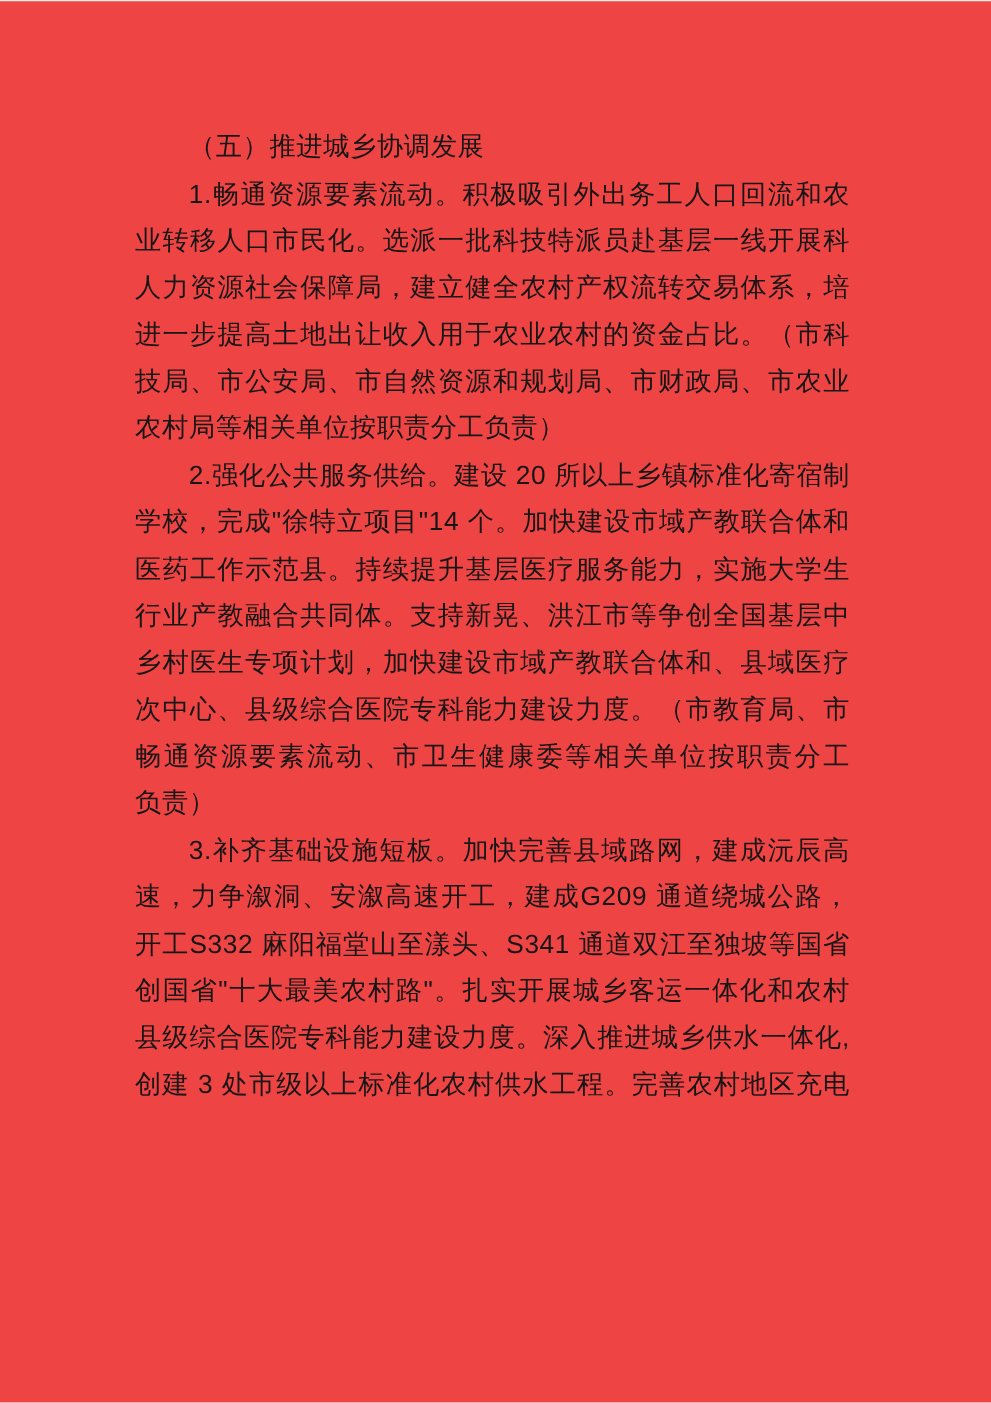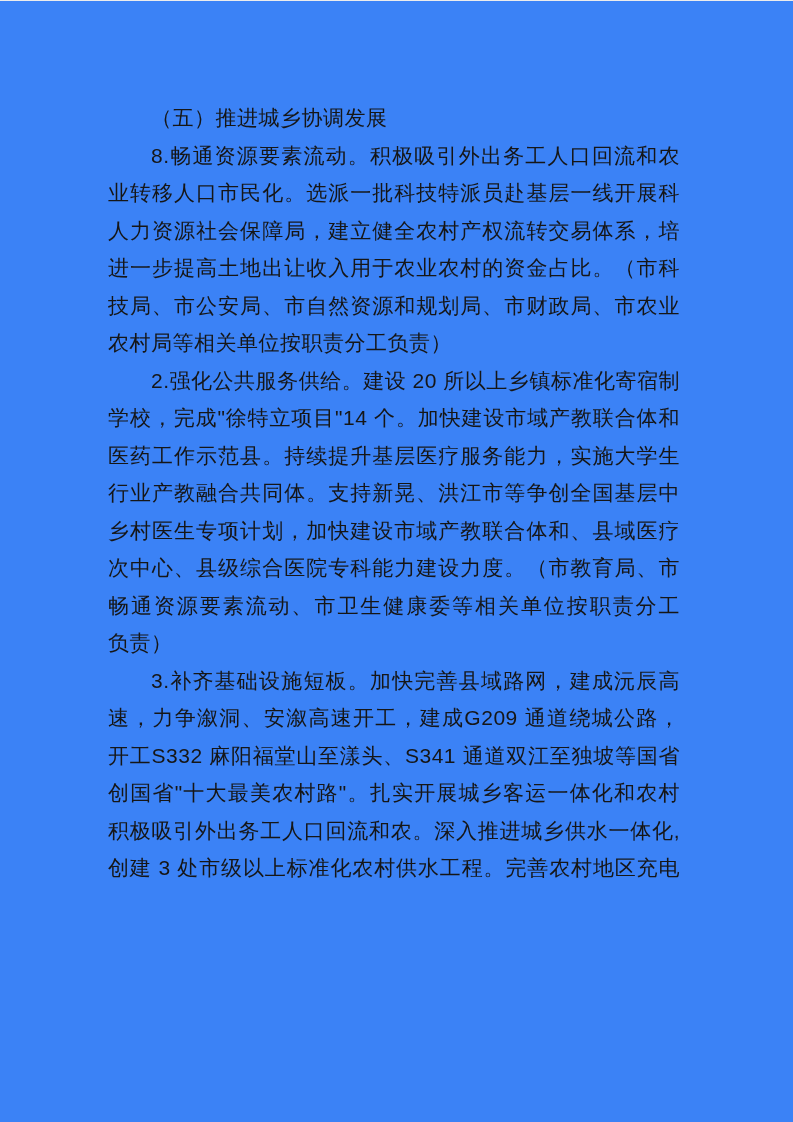--- a/index.html
+++ b/index.html
@@ -5,21 +5,21 @@
   html, body {
     margin: 0;
     padding: 0;
     background: #ffffff;
   }
   .page {
     position: relative;
     width: 793px;
     height: 1122px;
     box-sizing: border-box;
-    background: #3b82f6;
+    background: #ef4444;
     border-top: 1px solid #ececec;
     padding: 98px 113px 0 108px;
     font-family: "Liberation Sans", "DejaVu Sans", sans-serif;
     font-size: 21px;
     line-height: 37.5px;
     color: #161616;
     overflow: hidden;
   }
   .line {
     height: 37.5px;
@@ -34,34 +34,34 @@
   .line.indent {
     text-indent: 43px;
   }
 </style>
 </head>
 <body>
 
 <div class="page">
   <div class="line indent">（五）推进城乡协调发展</div>
   <div>
-      <div class="line indent just">8.畅通资源要素流动。积极吸引外出务工人口回流和农</div>
+      <div class="line indent just">1.畅通资源要素流动。积极吸引外出务工人口回流和农</div>
       <div class="line just">业转移人口市民化。选派一批科技特派员赴基层一线开展科</div>
       <div class="line just">人力资源社会保障局，建立健全农村产权流转交易体系，培</div>
       <div class="line just">进一步提高土地出让收入用于农业农村的资金占比。（市科</div>
       <div class="line just">技局、市公安局、市自然资源和规划局、市财政局、市农业</div>
       <div class="line">农村局等相关单位按职责分工负责）</div>
       <div class="line indent just">2.强化公共服务供给。建设 20 所以上乡镇标准化寄宿制</div>
       <div class="line just">学校，完成"徐特立项目"14 个。加快建设市域产教联合体和</div>
       <div class="line just">医药工作示范县。持续提升基层医疗服务能力，实施大学生</div>
       <div class="line just">行业产教融合共同体。支持新晃、洪江市等争创全国基层中</div>
       <div class="line just">乡村医生专项计划，加快建设市域产教联合体和、县域医疗</div>
       <div class="line just">次中心、县级综合医院专科能力建设力度。（市教育局、市</div>
       <div class="line just">畅通资源要素流动、市卫生健康委等相关单位按职责分工</div>
       <div class="line">负责）</div>
       <div class="line indent just">3.补齐基础设施短板。加快完善县域路网，建成沅辰高</div>
       <div class="line just">速，力争溆洞、安溆高速开工，建成G209 通道绕城公路，</div>
       <div class="line just">开工S332 麻阳福堂山至漾头、S341 通道双江至独坡等国省</div>
       <div class="line just">创国省"十大最美农村路"。扎实开展城乡客运一体化和农村</div>
-      <div class="line just">积极吸引外出务工人口回流和农。深入推进城乡供水一体化,</div>
+      <div class="line just">县级综合医院专科能力建设力度。深入推进城乡供水一体化,</div>
       <div class="line just">创建 3 处市级以上标准化农村供水工程。完善农村地区充电</div>
     </div>
 </div>
 
 </body></html>

